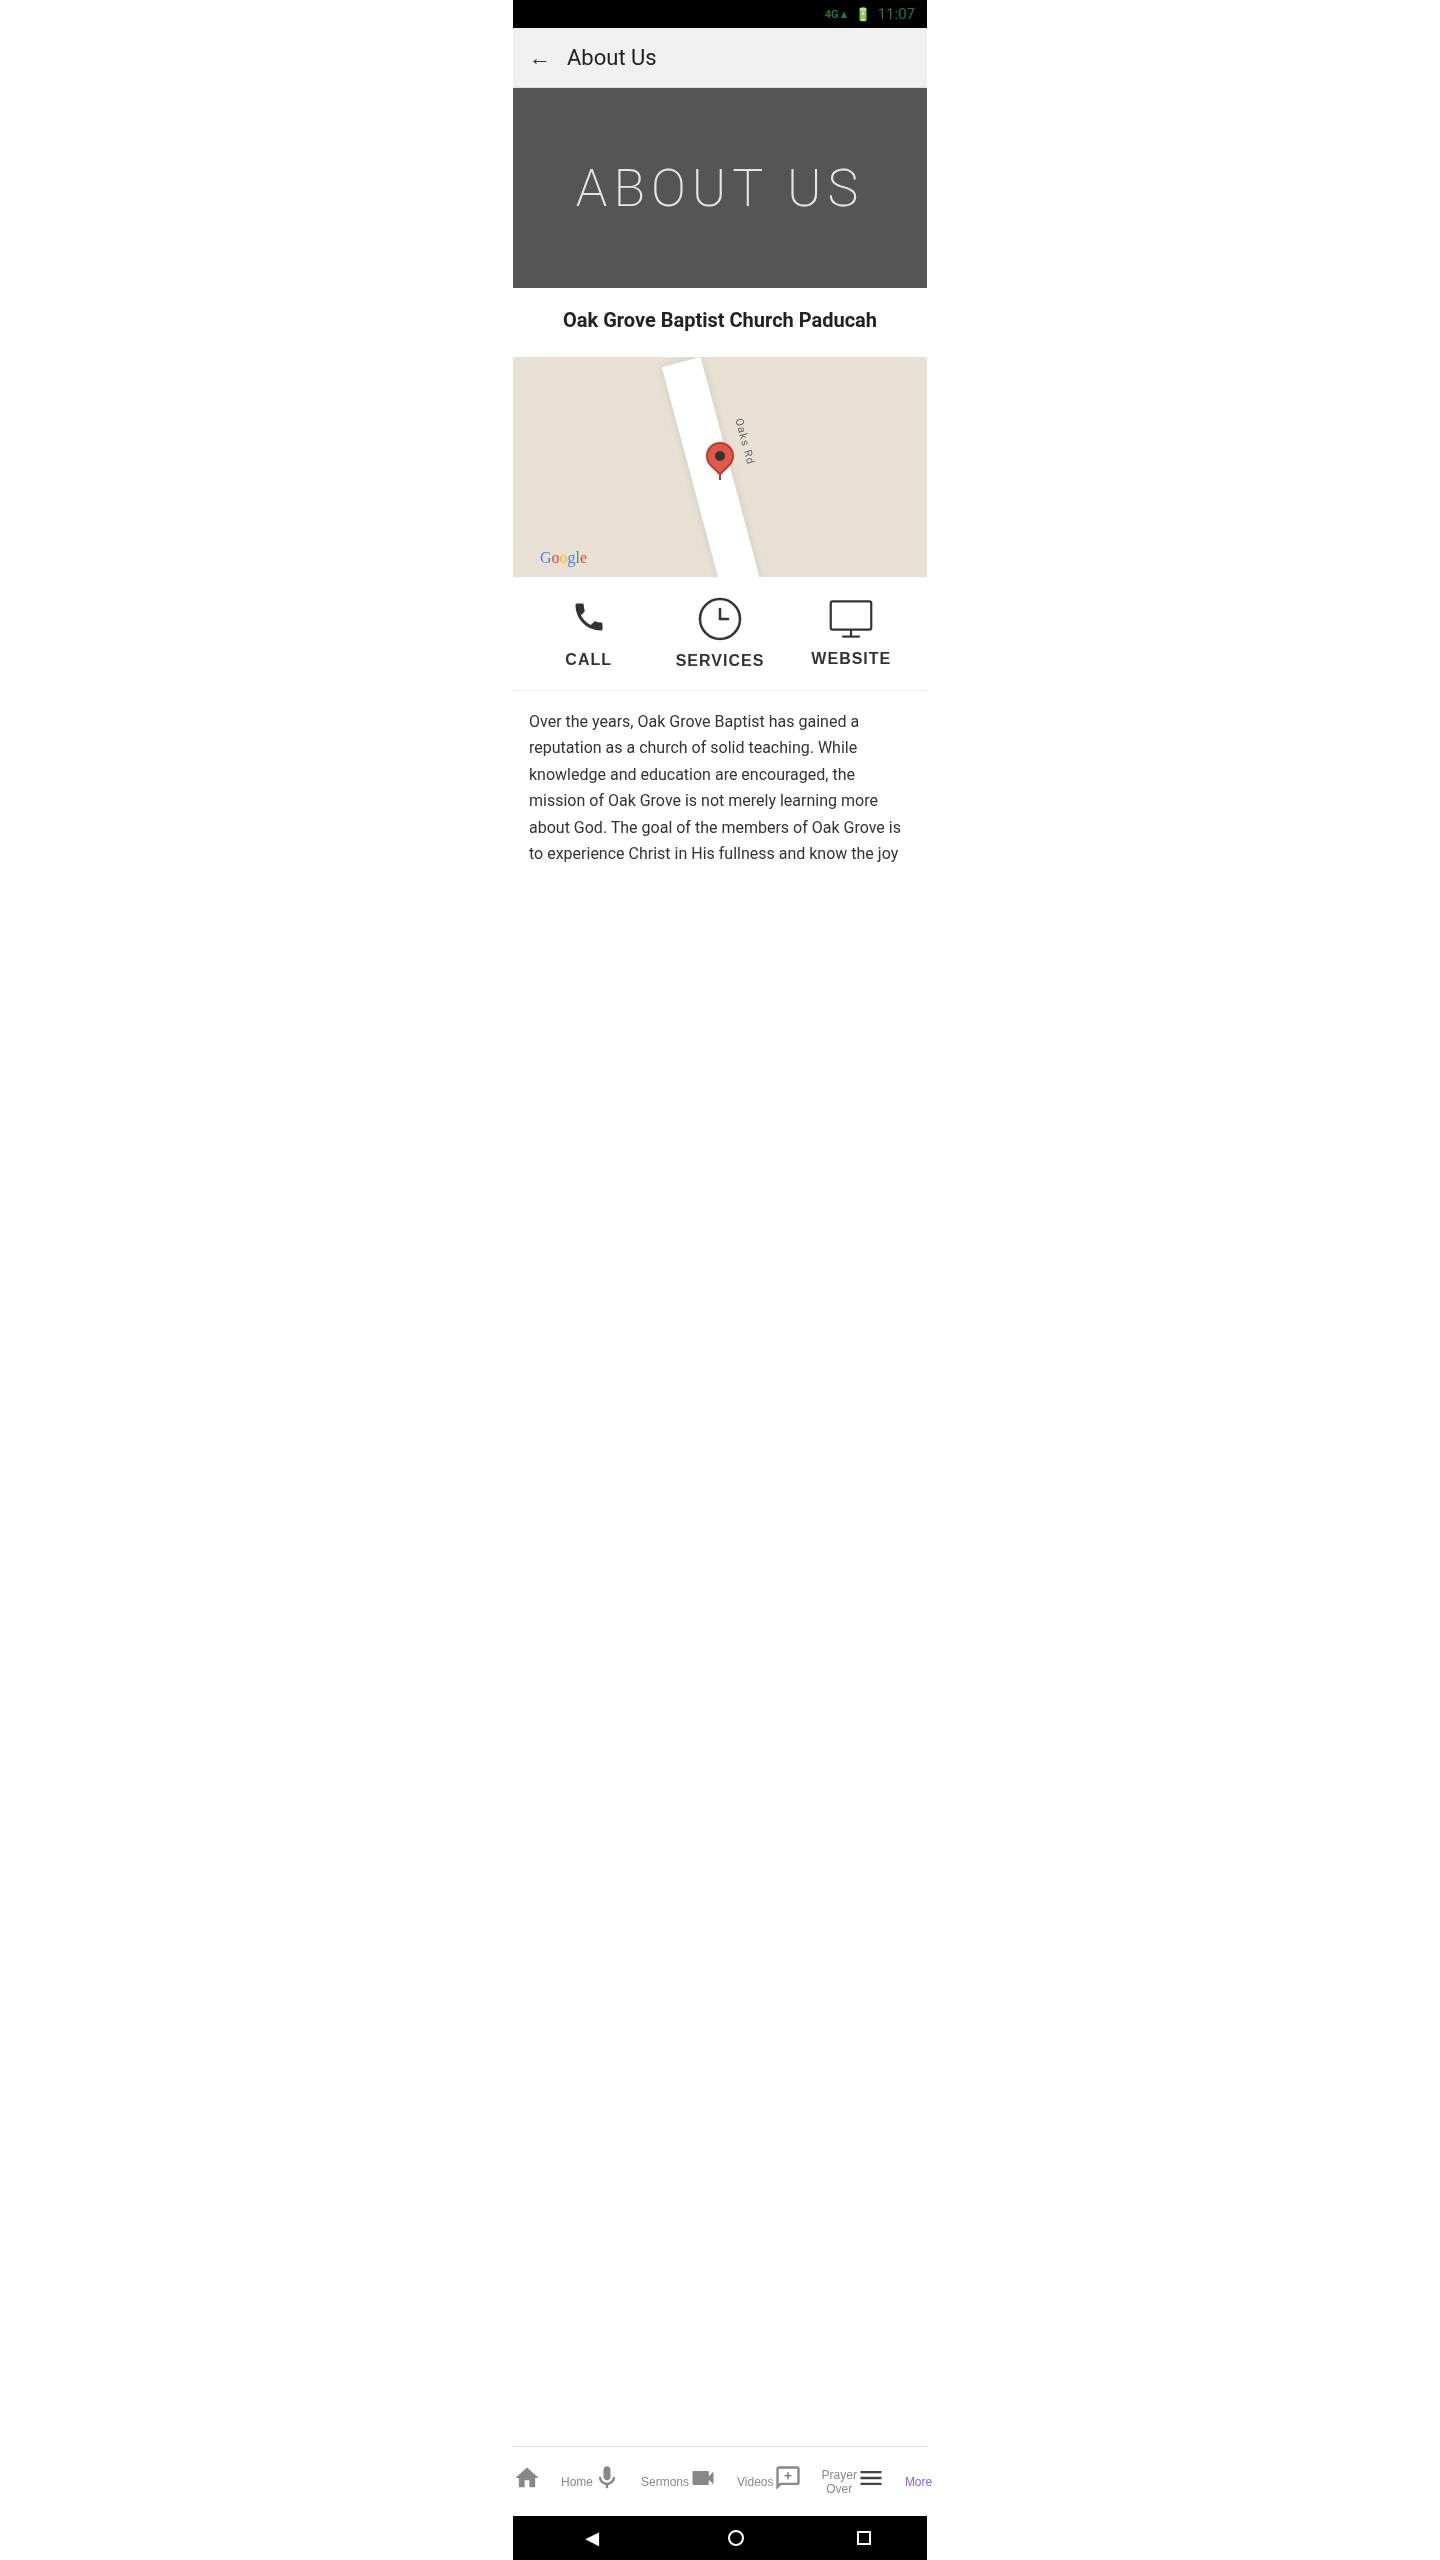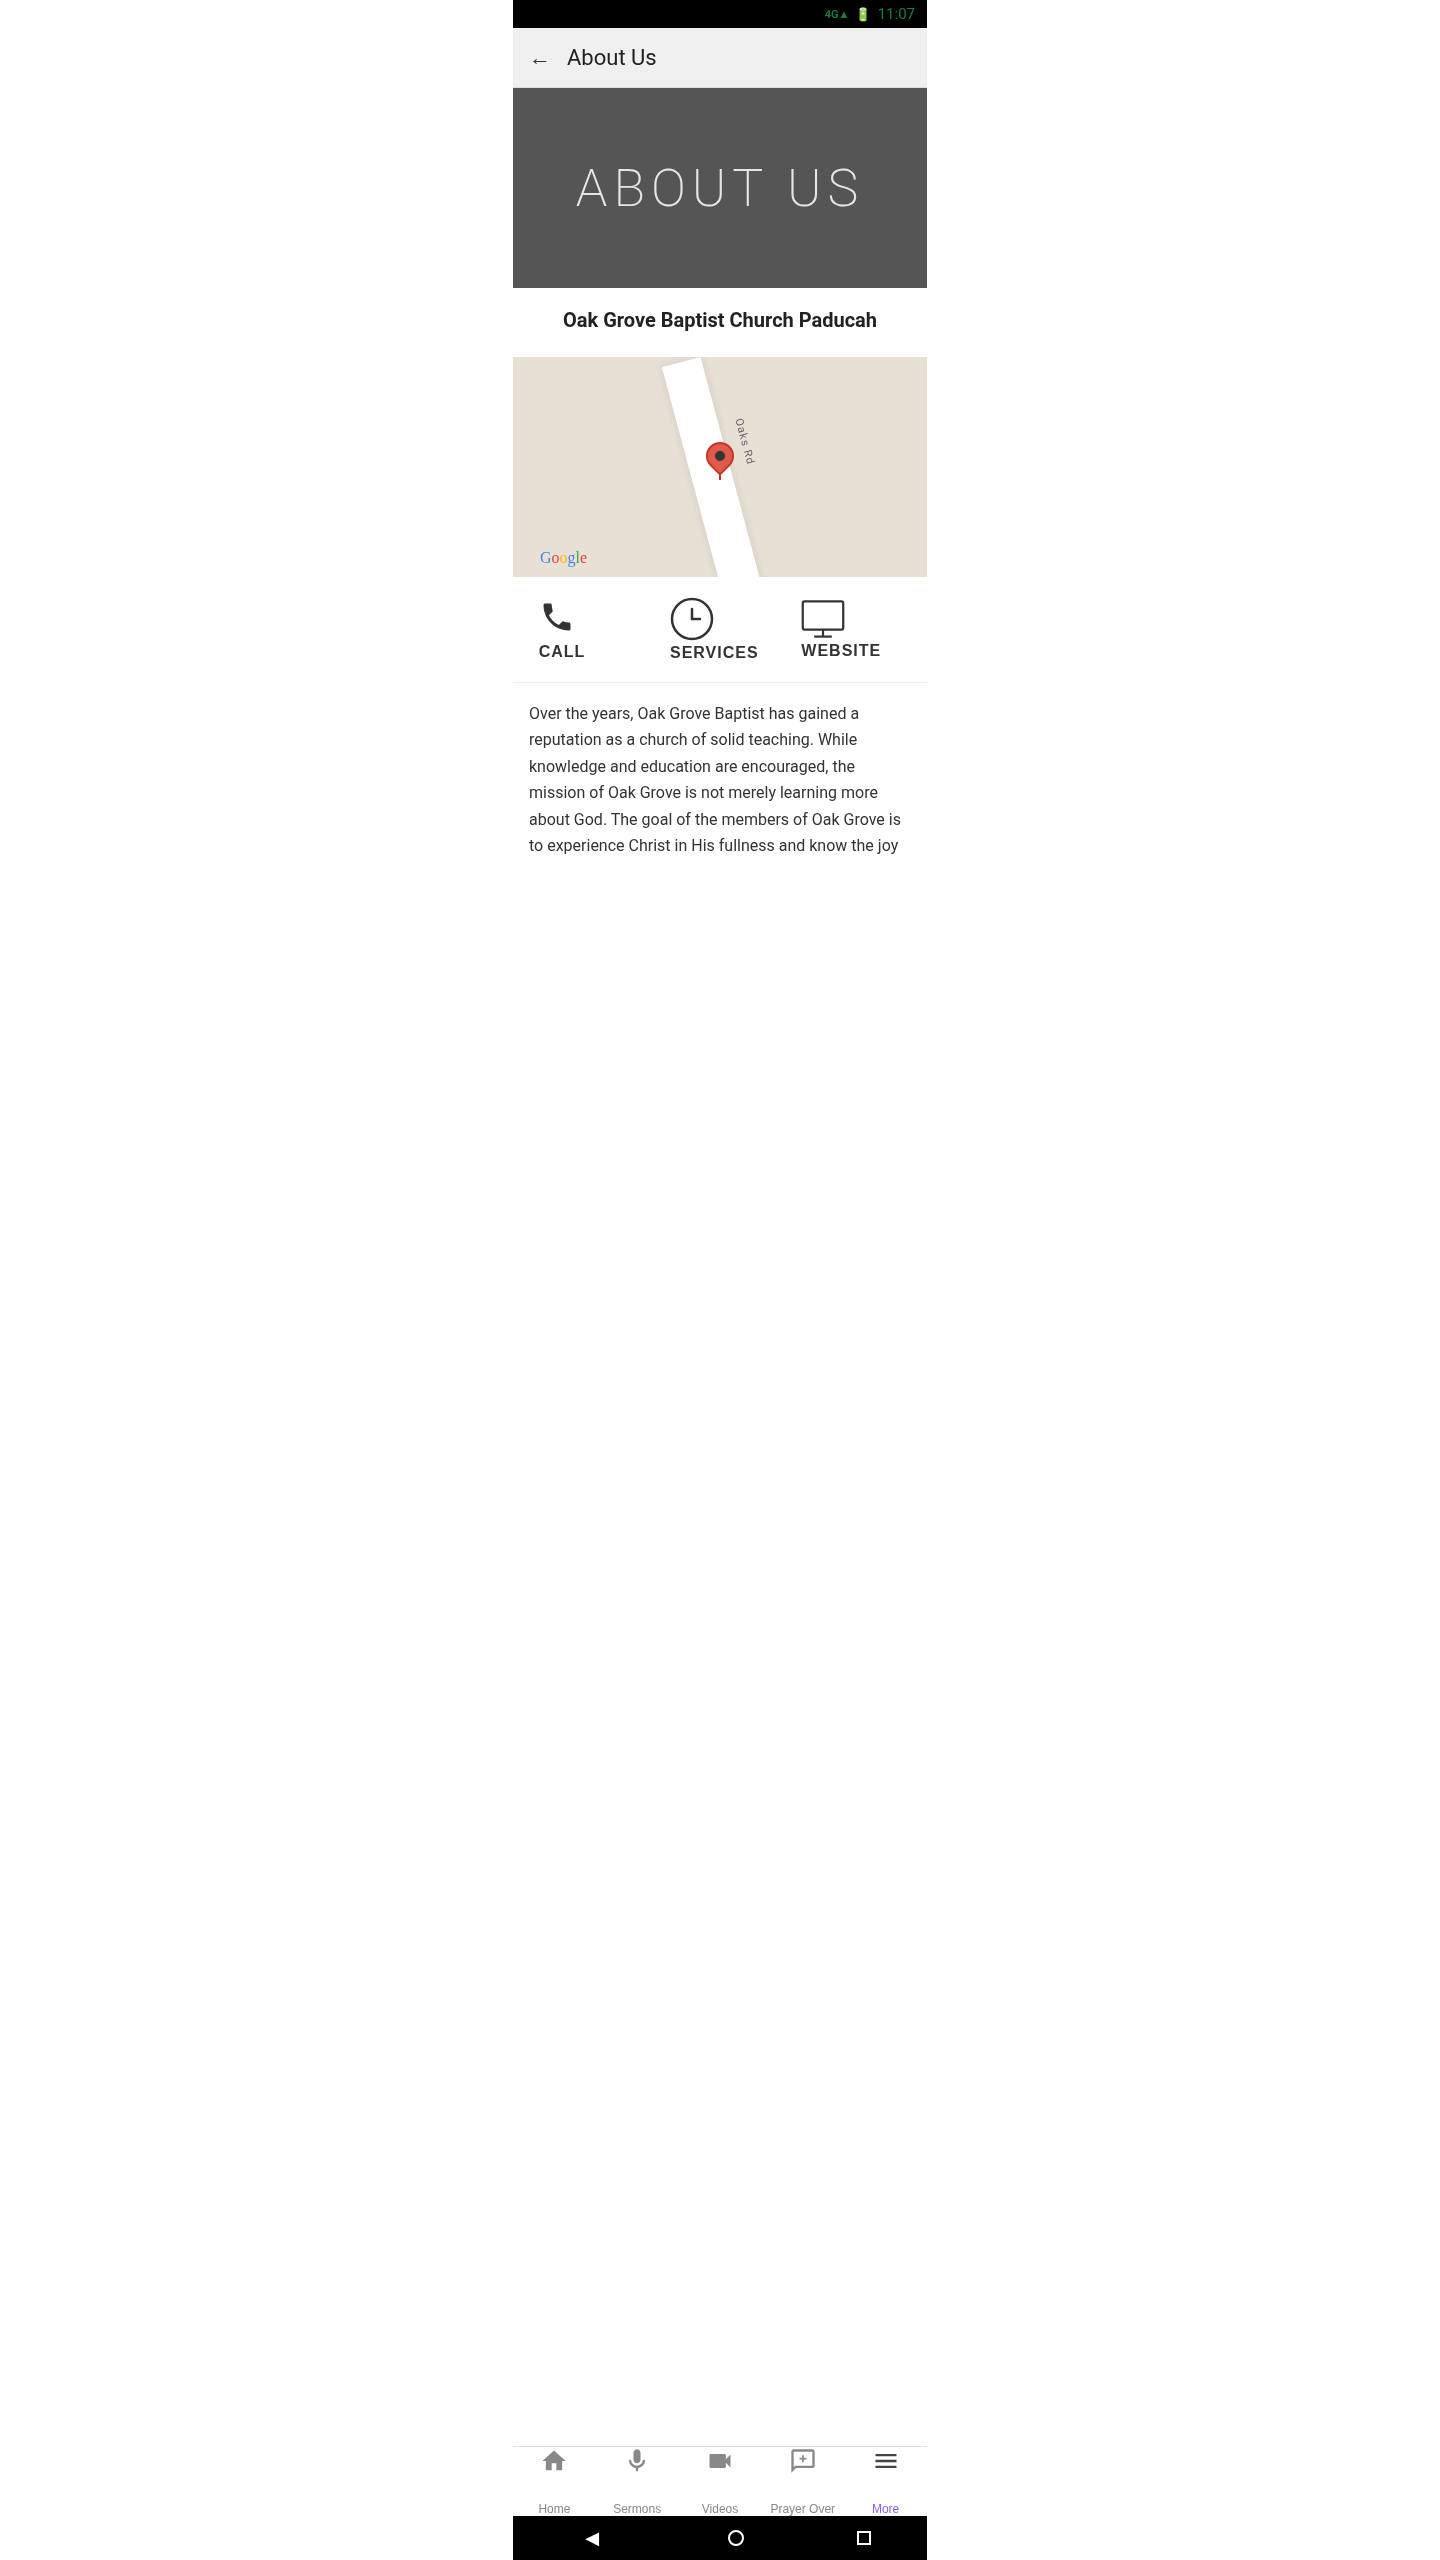--- a/index.html
+++ b/index.html
@@ -173,21 +173,22 @@
     .action-buttons {
       display: flex;
       justify-content: space-around;
       align-items: center;
       padding: 20px 10px;
       border-bottom: 1px solid #eee;
     }
     .action-btn {
       display: flex;
       flex-direction: column;
-      align-items: flex-start;
+      align-items: center;
+      gap: 8px;
       cursor: pointer;
       background: none;
       border: none;
       min-width: 100px;
     }
     .action-btn .icon {
       font-size: 32px;
       color: #333;
     }
     .action-btn .label {
@@ -214,21 +215,21 @@
       transform: translateX(-50%);
       width: 414px;
       background: #fff;
       border-top: 1px solid #ddd;
       display: flex;
       height: 70px;
     }
     .nav-item {
       flex: 1;
       display: flex;
-      flex-direction: column;
+      flex-direction: row;
       align-items: center;
       justify-content: center;
       gap: 20px;
       cursor: pointer;
       background: none;
       border: none;
       padding: 8px 0;
     }
     .nav-item .nav-icon {
       font-size: 26px;

